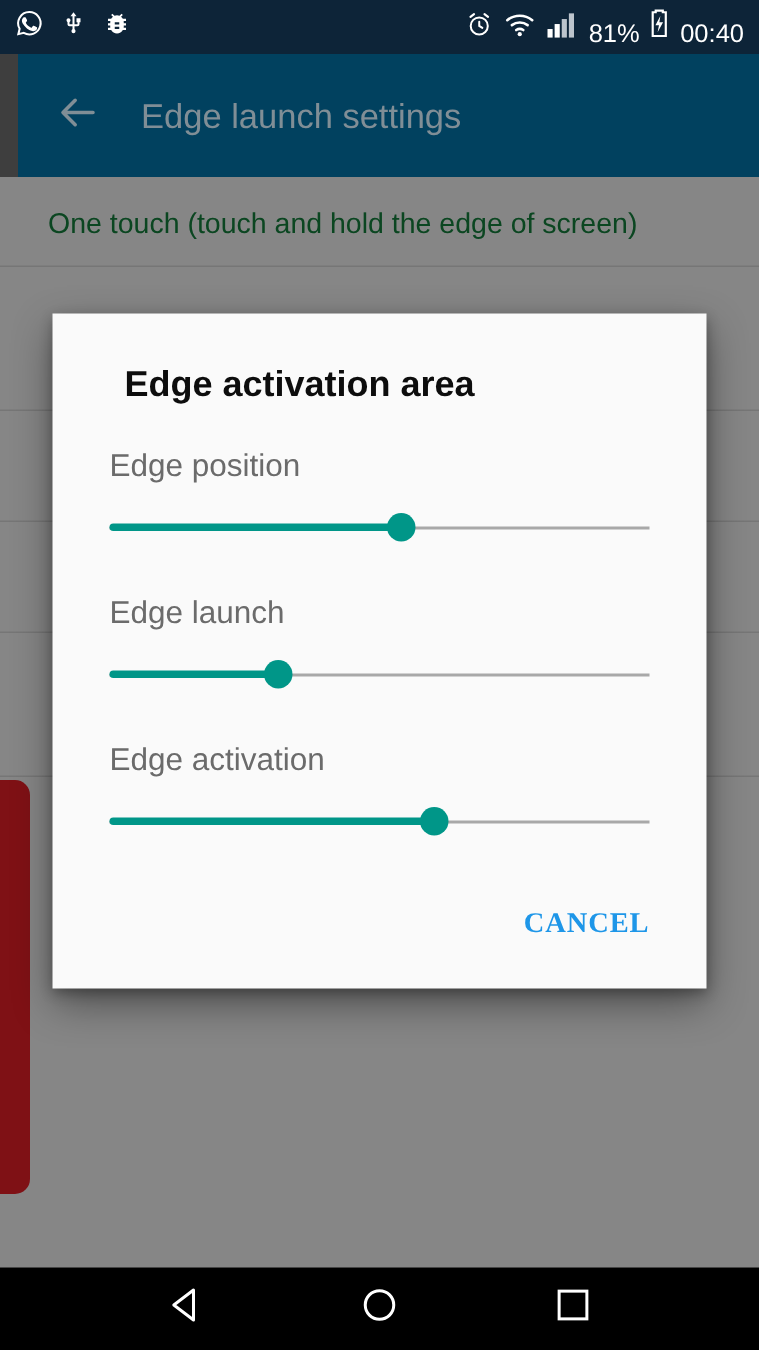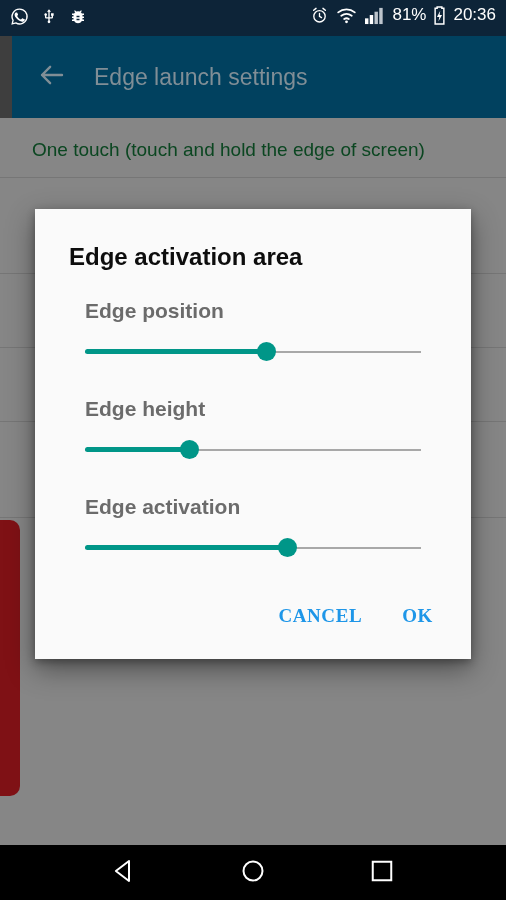--- a/index.html
+++ b/index.html
@@ -24,21 +24,21 @@
     position: absolute;
     left: 0; top: 0;
     width: 506px; height: 36px;
     background: #0d2438;
     display: flex;
     align-items: center;
     padding: 0 10px;
     box-sizing: border-box;
   }
   .sb-left { display: flex; align-items: center; gap: 12px; }
-  .sb-right { display: flex; align-items: flex-start; gap: 7px; margin-left: auto; }
+  .sb-right { display: flex; align-items: flex-end; gap: 7px; margin-left: auto; }
   .sb-icon { display: block; }
   .sb-text {
     color: #ffffff;
     font-size: 17px;
     letter-spacing: 0px;
     line-height: 1;
     white-space: nowrap;
   }
 
   
@@ -116,23 +116,23 @@
     position: absolute;
     left: 35px; top: 209px;
     width: 436px;
     background: #fafafa;
     box-shadow: 0 10px 26px rgba(0,0,0,0.42), 0 3px 8px rgba(0,0,0,0.3);
   }
   #dialog-title {
     color: #0d0d0d;
     font-size: 24px;
     font-weight: bold;
-    padding: 34px 34px 0 34px;
-  }
-  .slider-block { padding: 0 50px; font-weight: bold; }
+    padding: 34px 34px 0 48px;
+  }
+  .slider-block { padding: 0 38px; }
   .slider-label {
     color: #6b6b6b;
     font-size: 21px;
     margin-top: 28px;
   }
   .slider {
     position: relative;
     height: 34px;
     margin-top: 12px;
   }
@@ -258,21 +258,21 @@
           <rect x="16" y="2" width="3.6" height="17" fill="#bcc4cc"></rect>
         </svg>
       </span>
       <span class="sb-text">81%</span>
       <span class="sb-icon">
         <svg width="13" height="20" viewBox="0 0 14 22">
           <path fill="none" stroke="#fff" stroke-width="1.6" d="M4.4 2.4V1.2h5.2v1.2h2.2v17.4H2.2V2.4z"></path>
           <path fill="#fff" d="M7.8 5.2 4.2 12h2.6l-1 5 4-7.2H7.1z"></path>
         </svg>
       </span>
-      <span class="sb-text">20:36</span>
+      <span class="sb-text">00:40</span>
     </div>
   </div>
 
   <div id="app-bar">
     <div id="back-button">
       <span>
         <svg width="30" height="30" viewBox="0 0 24 24">
           <path fill="none" stroke="#808e96" stroke-width="1.9" stroke-linecap="round" stroke-linejoin="round" d="M20 12H4m6.5-6.5L4 12l6.5 6.5"></path>
         </svg>
       </span>
@@ -286,40 +286,39 @@
     <div class="slider-block">
       <div class="slider-label">Edge position</div>
       <div class="slider">
         <div class="slider-track"></div>
         <div class="slider-fill" style="width: 54%;"></div>
         <div class="slider-thumb" style="left: 54%;"></div>
       </div>
     </div>
 
     <div class="slider-block">
-      <div class="slider-label">Edge height</div>
+      <div class="slider-label">Edge launch</div>
       <div class="slider">
         <div class="slider-track"></div>
         <div class="slider-fill" style="width: 31%;"></div>
         <div class="slider-thumb" style="left: 31%;"></div>
       </div>
     </div>
 
     <div class="slider-block">
       <div class="slider-label">Edge activation</div>
       <div class="slider">
         <div class="slider-track"></div>
         <div class="slider-fill" style="width: 60%;"></div>
         <div class="slider-thumb" style="left: 60%;"></div>
       </div>
     </div>
 
     <div id="dialog-actions">
       <button class="dialog-btn">CANCEL</button>
-      <button class="dialog-btn">OK</button>
     </div>
   </div>
 
   <div id="nav-bar">
     <div class="nav-btn">
       <span>
         <svg width="30" height="30" viewBox="0 0 24 24">
           <path fill="none" stroke="#fff" stroke-width="1.6" stroke-linejoin="round" d="M16 4 5.5 12 16 20z"></path>
         </svg>
       </span>

